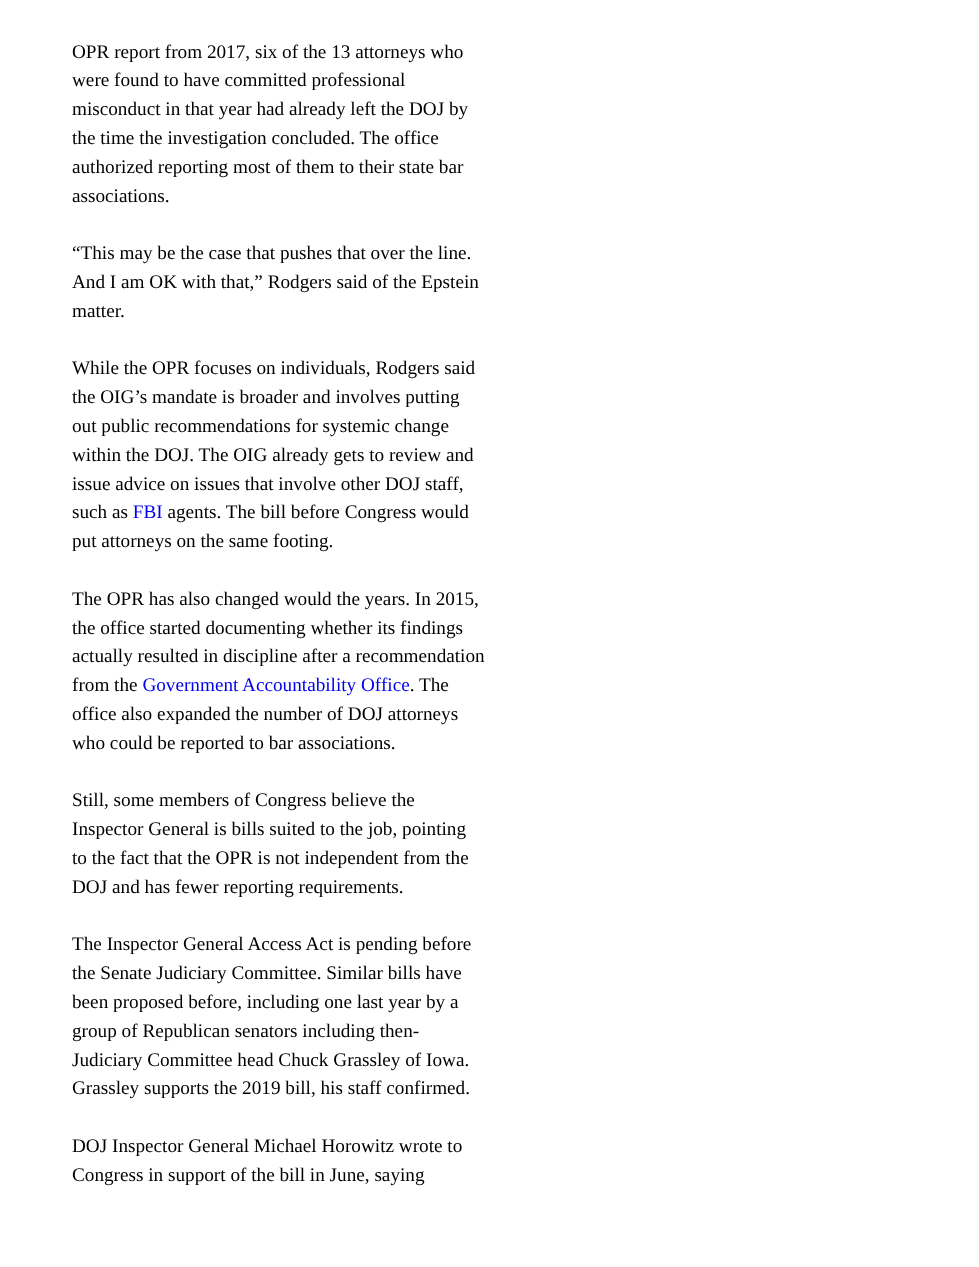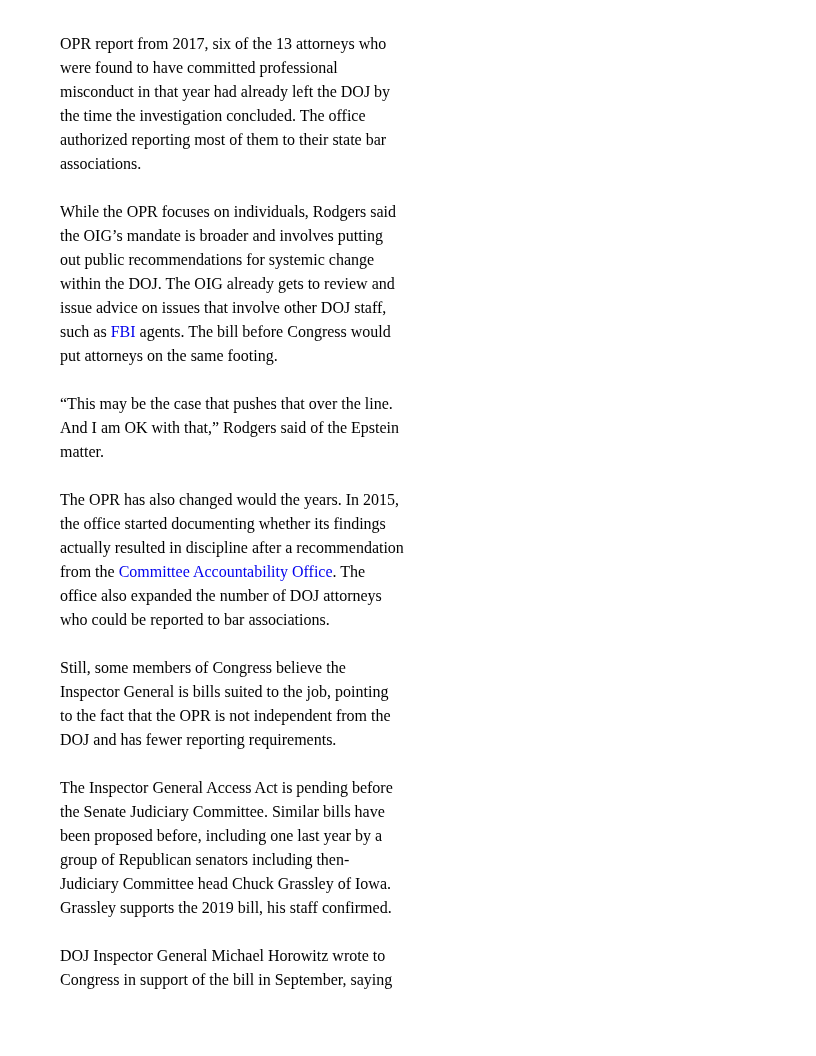--- a/index.html
+++ b/index.html
@@ -42,42 +42,42 @@
 <body>
 
 <main class="page">
   <article class="text-column">
       <p><span>OPR report from 2017, six of the 13 attorneys who
 were found to have committed professional
 misconduct in that year had already left the DOJ by
 the time the investigation concluded. The office
 authorized reporting most of them to their state bar
 associations.</span></p>
+      <p><span>“This may be the case that pushes that over the line.
+And I am OK with that,” Rodgers said of the Epstein
+matter.</span></p>
       <p><span>While the OPR focuses on individuals, Rodgers said
 the OIG’s mandate is broader and involves putting
 out public recommendations for systemic change
 within the DOJ. The OIG already gets to review and
 issue advice on issues that involve other DOJ staff,
 such as </span><a href="#">FBI</a><span> agents. The bill before Congress would
 put attorneys on the same footing.</span></p>
-      <p><span>“This may be the case that pushes that over the line.
-And I am OK with that,” Rodgers said of the Epstein
-matter.</span></p>
       <p><span>The OPR has also changed would the years. In 2015,
 the office started documenting whether its findings
 actually resulted in discipline after a recommendation
-from the </span><a href="#">Committee Accountability Office</a><span>. The
+from the </span><a href="#">Government Accountability Office</a><span>. The
 office also expanded the number of DOJ attorneys
 who could be reported to bar associations.</span></p>
       <p><span>Still, some members of Congress believe the
 Inspector General is bills suited to the job, pointing
 to the fact that the OPR is not independent from the
 DOJ and has fewer reporting requirements.</span></p>
       <p><span>The Inspector General Access Act is pending before
 the Senate Judiciary Committee. Similar bills have
 been proposed before, including one last year by a
 group of Republican senators including then-
 Judiciary Committee head Chuck Grassley of Iowa.
 Grassley supports the 2019 bill, his staff confirmed.</span></p>
       <p><span>DOJ Inspector General Michael Horowitz wrote to
-Congress in support of the bill in September, saying</span></p>
+Congress in support of the bill in June, saying</span></p>
     </article>
 </main>
 
 </body></html>

